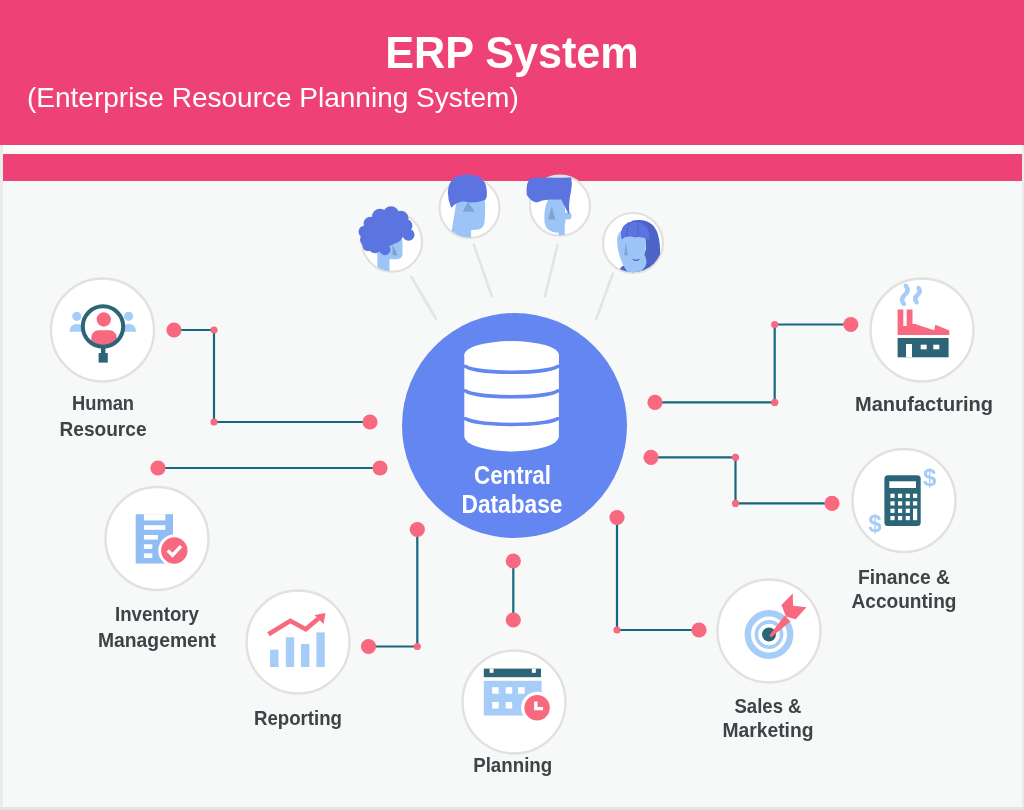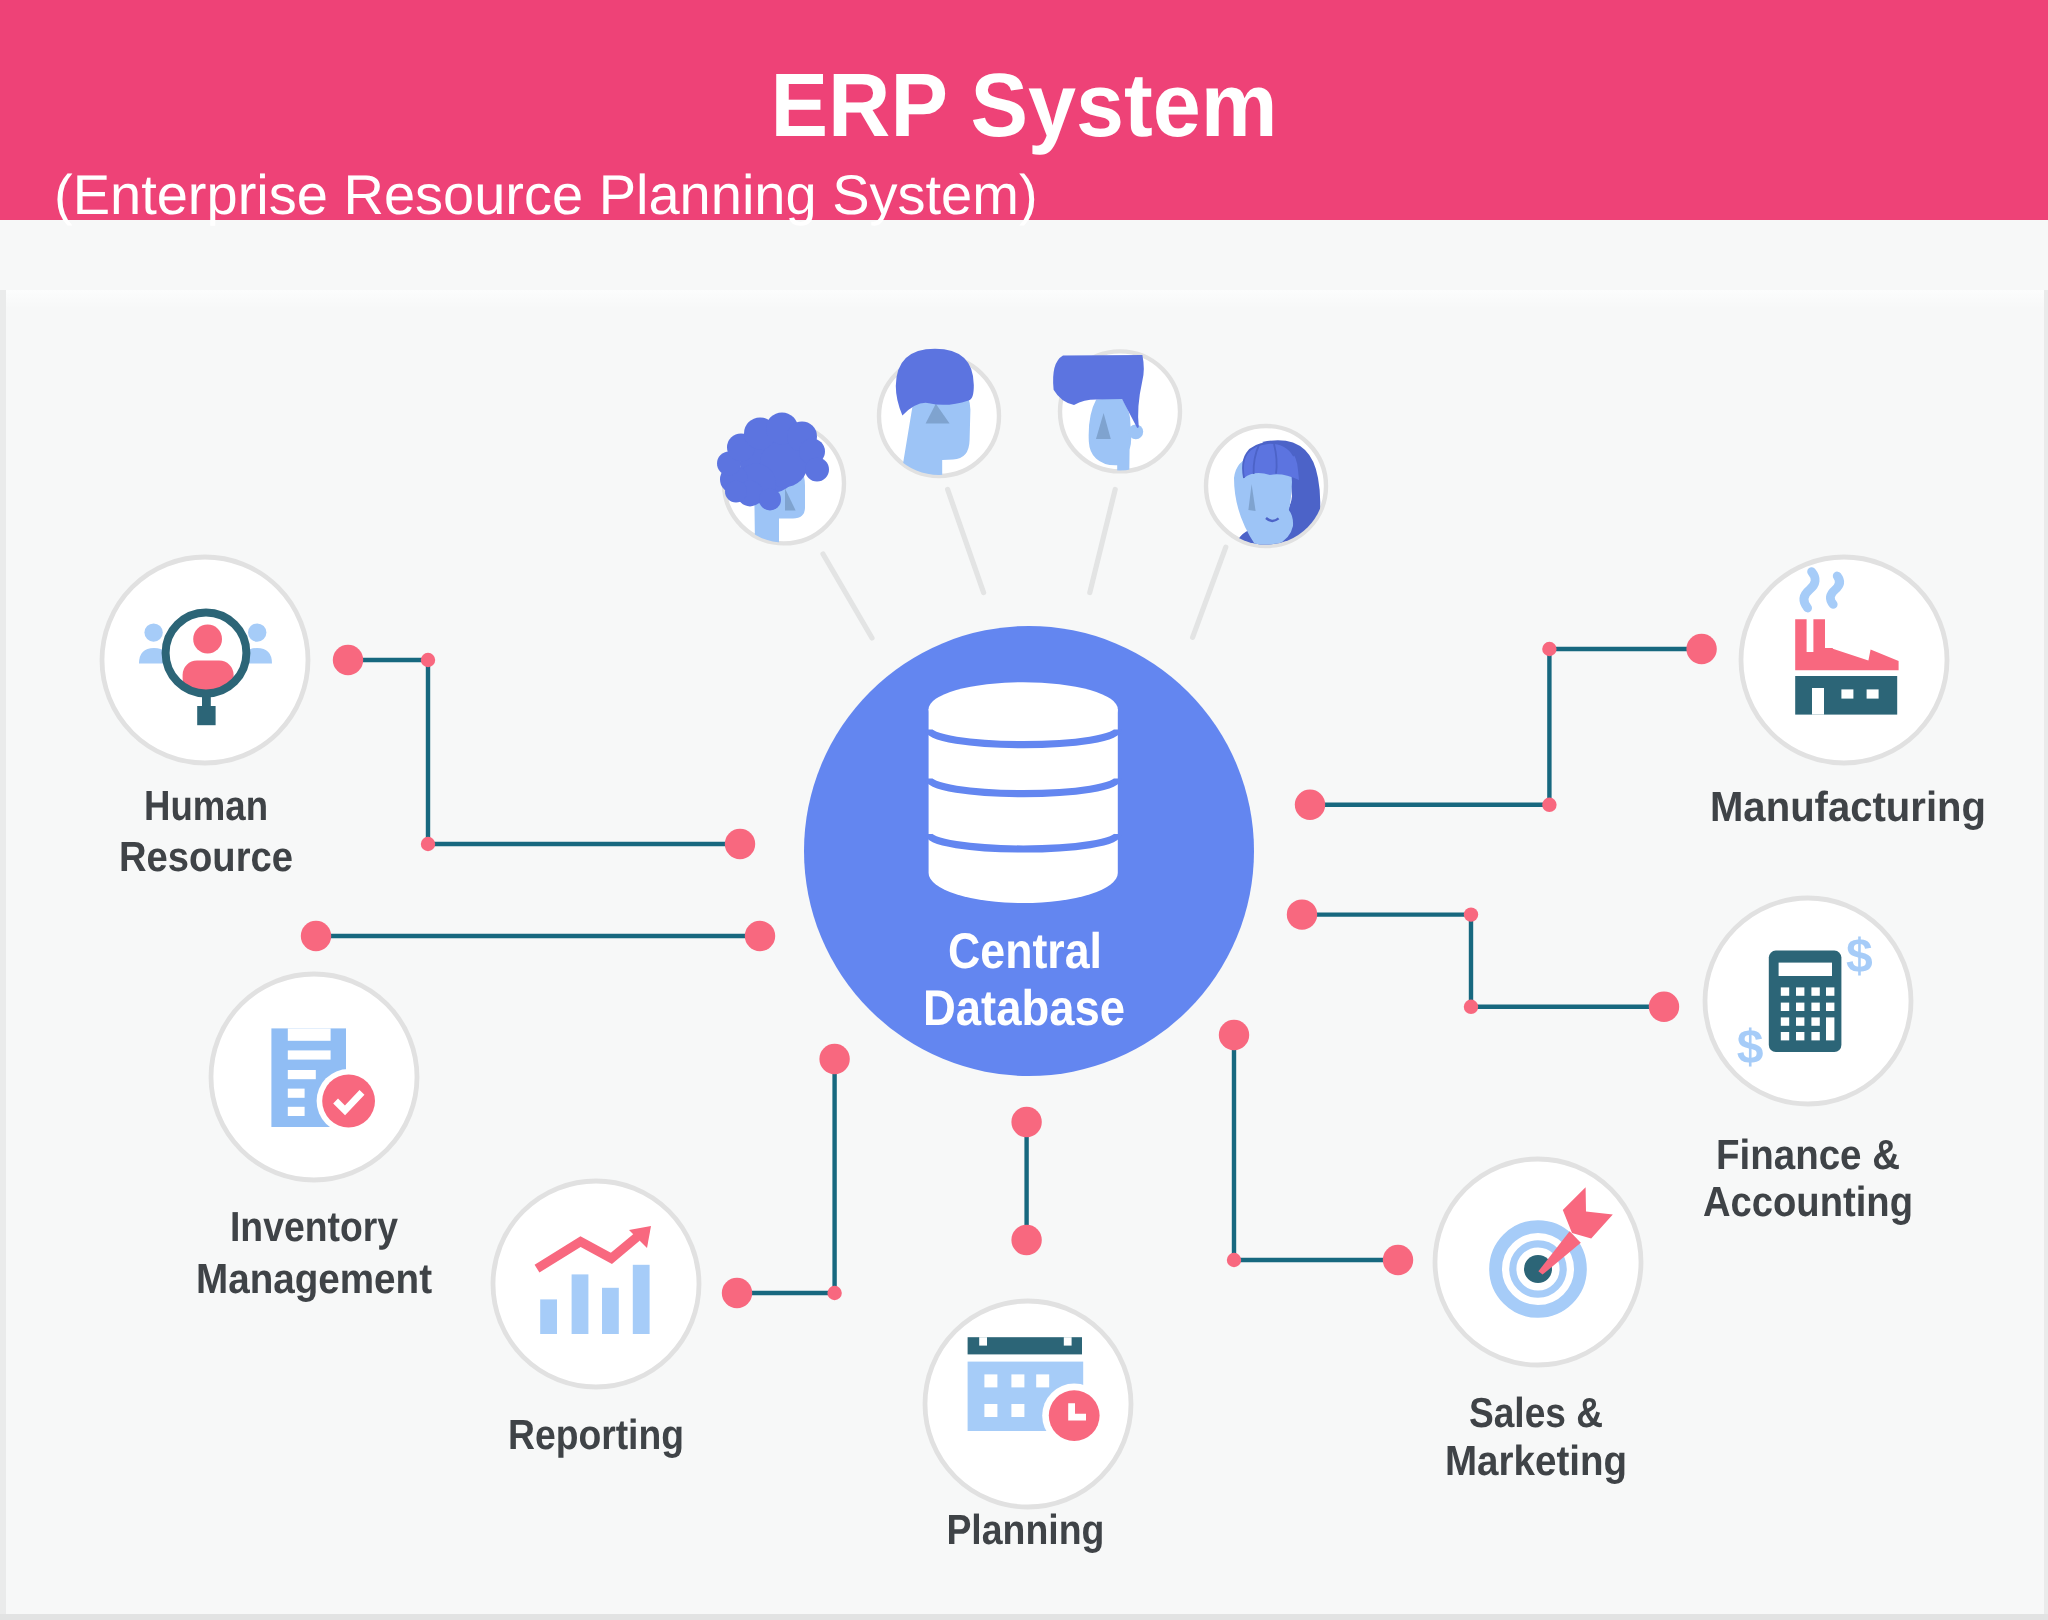--- a/index.html
+++ b/index.html
@@ -1,17 +1,17 @@
 <!DOCTYPE html>
 <html><head>
 <meta charset="utf-8">
 <style>
 html,body{margin:0;padding:0;width:1024px;height:810px;background:#f7f8f8;overflow:hidden;position:relative}
 body{font-family:"Liberation Sans",sans-serif}
-.header{position:absolute;top:0;left:0;width:1024px;height:110px;background:#ee4277}
+.header{position:absolute;top:0;left:0;width:1024px;height:181px;background:#ee4277}
 .title{position:absolute;top:30px;width:100%;text-align:center;font-size:45px;line-height:45px;font-weight:bold;color:#ffffff;transform:scaleX(0.959)}
 .subtitle{position:absolute;top:84px;width:100%;text-align:left;font-size:28px;line-height:28px;font-weight:400;color:#ffffff;margin-left:27px;}
 svg{position:absolute;top:145px;left:0}
 .lbl{font-family:"Liberation Sans",sans-serif;font-weight:bold;font-size:21px;fill:#3f4347;text-anchor:middle}
 .cdb{font-family:"Liberation Sans",sans-serif;font-weight:bold;font-size:25px;fill:#ffffff;text-anchor:middle}
 </style>
 </head>
 <body>
 <div class="header">
   <div class="title">ERP System</div>

